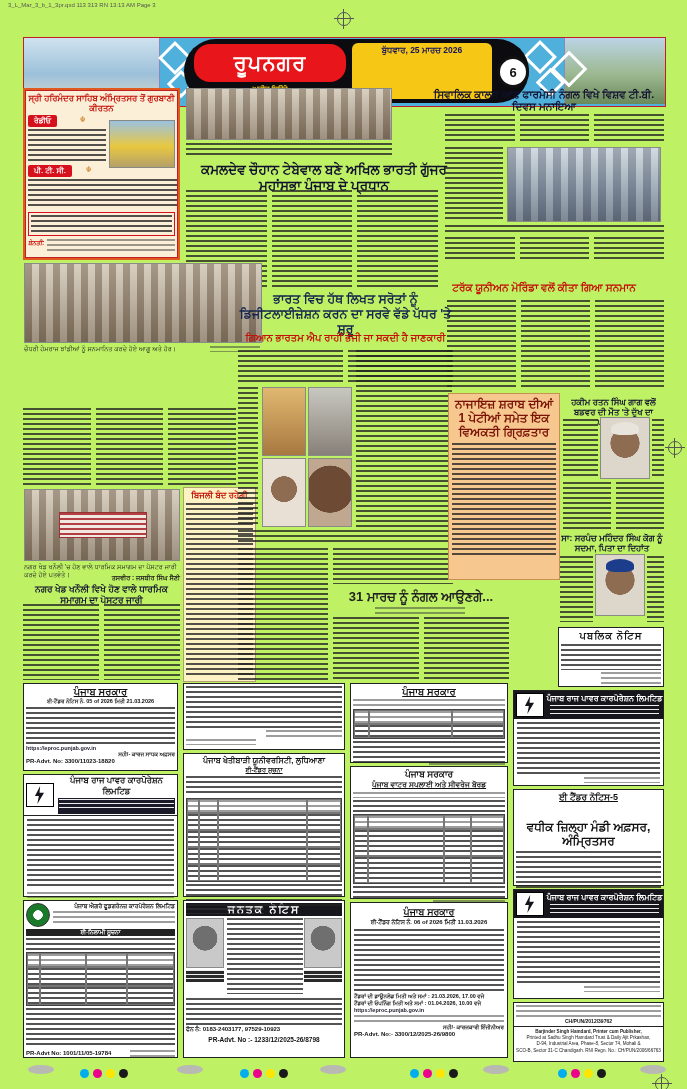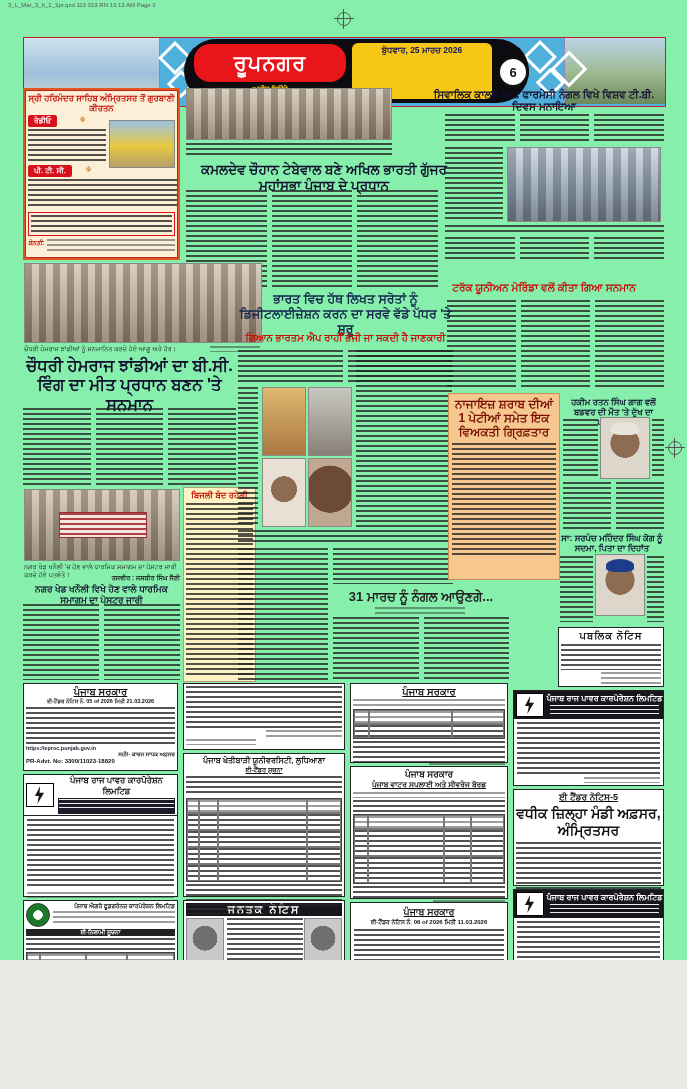--- a/index.html
+++ b/index.html
@@ -1,16 +1,16 @@
 <!DOCTYPE html>
 <html><head>
 <meta charset="utf-8">
 <style>
   html,body{margin:0;padding:0;background:#e9e9e6;}
-  #page{position:relative;width:687px;height:960px;background:#86efac;overflow:hidden;
+  #page{position:relative;width:687px;height:1089px;background:#bef264;overflow:hidden;
         font-family:"Liberation Sans","DejaVu Sans",sans-serif;color:#111;}
   .abs{position:absolute;}
   
   .sim{background-image:repeating-linear-gradient(to bottom,rgba(35,35,35,.78) 0,rgba(35,35,35,.78) 2px,transparent 2px,transparent 5px);}
   .sim.lt{background-image:repeating-linear-gradient(to bottom,rgba(60,60,60,.5) 0,rgba(60,60,60,.5) 2px,transparent 2px,transparent 5px);}
   .sim-inv{background-image:repeating-linear-gradient(to bottom,rgba(255,255,255,.92) 0,rgba(255,255,255,.92) 1.5px,transparent 1.5px,transparent 4px);}
   .c2,.c3{display:flex;gap:5px;}
   .c2>div,.c3>div{flex:1;}
   .hl{font-weight:bold;text-align:center;line-height:1.18;color:#10102e;}
   .red{color:#c41208;}
@@ -122,21 +122,20 @@
   <div class="abs hl red" style="left:424px;top:281px;width:240px;font-size:10.5px;">ਟਰੱਕ ਯੂਨੀਅਨ ਮੋਰਿੰਡਾ ਵਲੋਂ ਕੀਤਾ ਗਿਆ ਸਨਮਾਨ</div>
   <div class="abs c3" style="left:447px;top:300px;width:217px;height:90px;">
     <div class="sim"></div>
     <div class="sim"></div>
     <div class="sim"></div>
   </div>
 
   <div class="abs ph ph-crowd" style="left:24px;top:263px;width:238px;height:80px;"></div>
   <div class="abs cap" style="left:24px;top:345px;width:180px;">ਚੌਧਰੀ ਹੇਮਰਾਜ ਝਾਂਡੀਆਂ ਨੂੰ ਸਨਮਾਨਿਤ ਕਰਦੇ ਹੋਏ ਆਗੂ ਅਤੇ ਹੋਰ।</div>
   <div class="abs sim lt" style="left:210px;top:346px;width:50px;height:6px;"></div>
-  <div class="abs hl" style="left:23px;top:356px;width:213px;font-size:16.5px;">ਚੌਧਰੀ ਹੇਮਰਾਜ ਝਾਂਡੀਆਂ ਦਾ ਬੀ.ਸੀ. ਵਿੰਗ ਦਾ ਮੀਤ ਪ੍ਰਧਾਨ ਬਣਨ 'ਤੇ ਸਨਮਾਨ</div>
   <div class="abs c3" style="left:23px;top:408px;width:213px;height:77px;">
     <div class="sim"></div>
     <div class="sim"></div>
     <div class="sim"></div>
   </div>
 
   <div class="abs ph ph-crowd" style="left:24px;top:489px;width:156px;height:72px;">
     <div style="position:absolute;left:22%;top:32%;width:56%;height:34%;background:#f2e8e0;border:1px solid #933;
                 background-image:repeating-linear-gradient(to bottom,rgba(160,20,30,.8) 0,rgba(160,20,30,.8) 2px,transparent 2px,transparent 5px);"></div>
   </div>
@@ -380,21 +379,21 @@
         <div style="color:#fff;font-weight:bold;font-size:8px;text-align:center;">ਪੰਜਾਬ ਰਾਜ ਪਾਵਰ ਕਾਰਪੋਰੇਸ਼ਨ ਲਿਮਟਿਡ</div>
         <div class="sim-inv" style="height:10px;margin:1px 4px;"></div>
       </div>
     </div>
     <div class="sim" style="height:52px;margin:3px;"></div>
     <div class="sim lt" style="height:6px;margin:0 3px 0 70px;"></div>
   </div>
 
   <div class="abs notice" style="left:513px;top:789px;width:151px;height:97px;padding:2px;">
     <div class="nttl u" style="font-size:9px;">ਈ ਟੈਂਡਰ ਨੋਟਿਸ-5</div>
-    <div class="nttl" style="font-size:14px;margin-top:2px;">ਵਧੀਕ ਜ਼ਿਲ੍ਹਾ ਮੰਡੀ ਅਫ਼ਸਰ, ਅੰਮ੍ਰਿਤਸਰ</div>
+    <div class="nttl" style="font-size:12px;margin-top:17px;">ਵਧੀਕ ਜ਼ਿਲ੍ਹਾ ਮੰਡੀ ਅਫ਼ਸਰ, ਅੰਮ੍ਰਿਤਸਰ</div>
     <div class="sim" style="height:58px;margin-top:3px;"></div>
   </div>
 
   <div class="abs notice" style="left:513px;top:889px;width:151px;height:110px;">
     <div style="display:flex;align-items:center;background:#16161c;">
       <div class="pslogo">
           <div class="bolt"></div>
         </div>
       <div style="flex:1;">
         <div style="color:#fff;font-weight:bold;font-size:8px;text-align:center;">ਪੰਜਾਬ ਰਾਜ ਪਾਵਰ ਕਾਰਪੋਰੇਸ਼ਨ ਲਿਮਟਿਡ</div>

